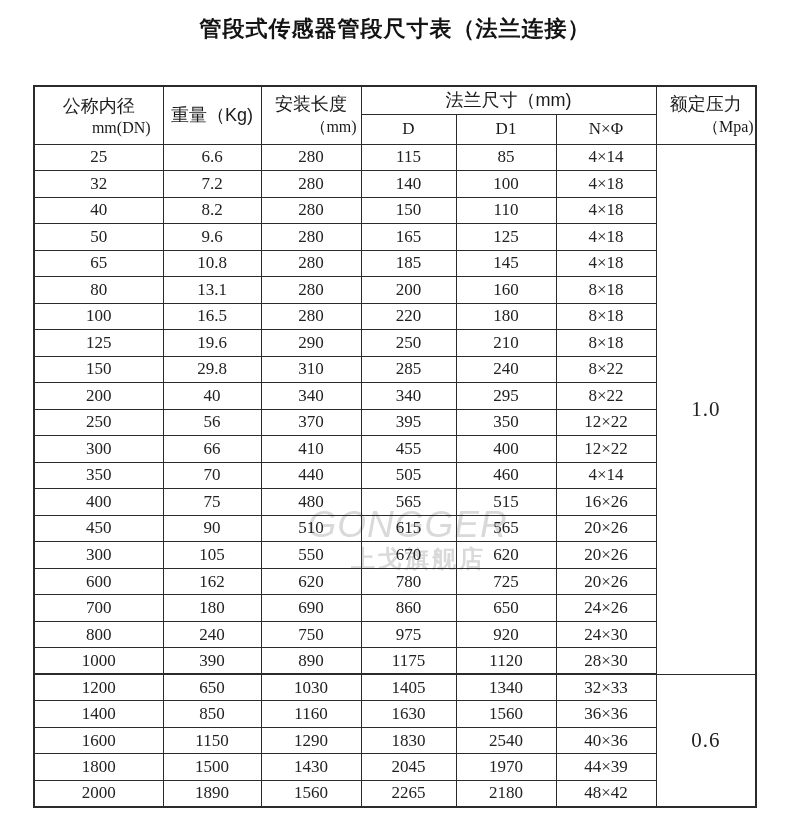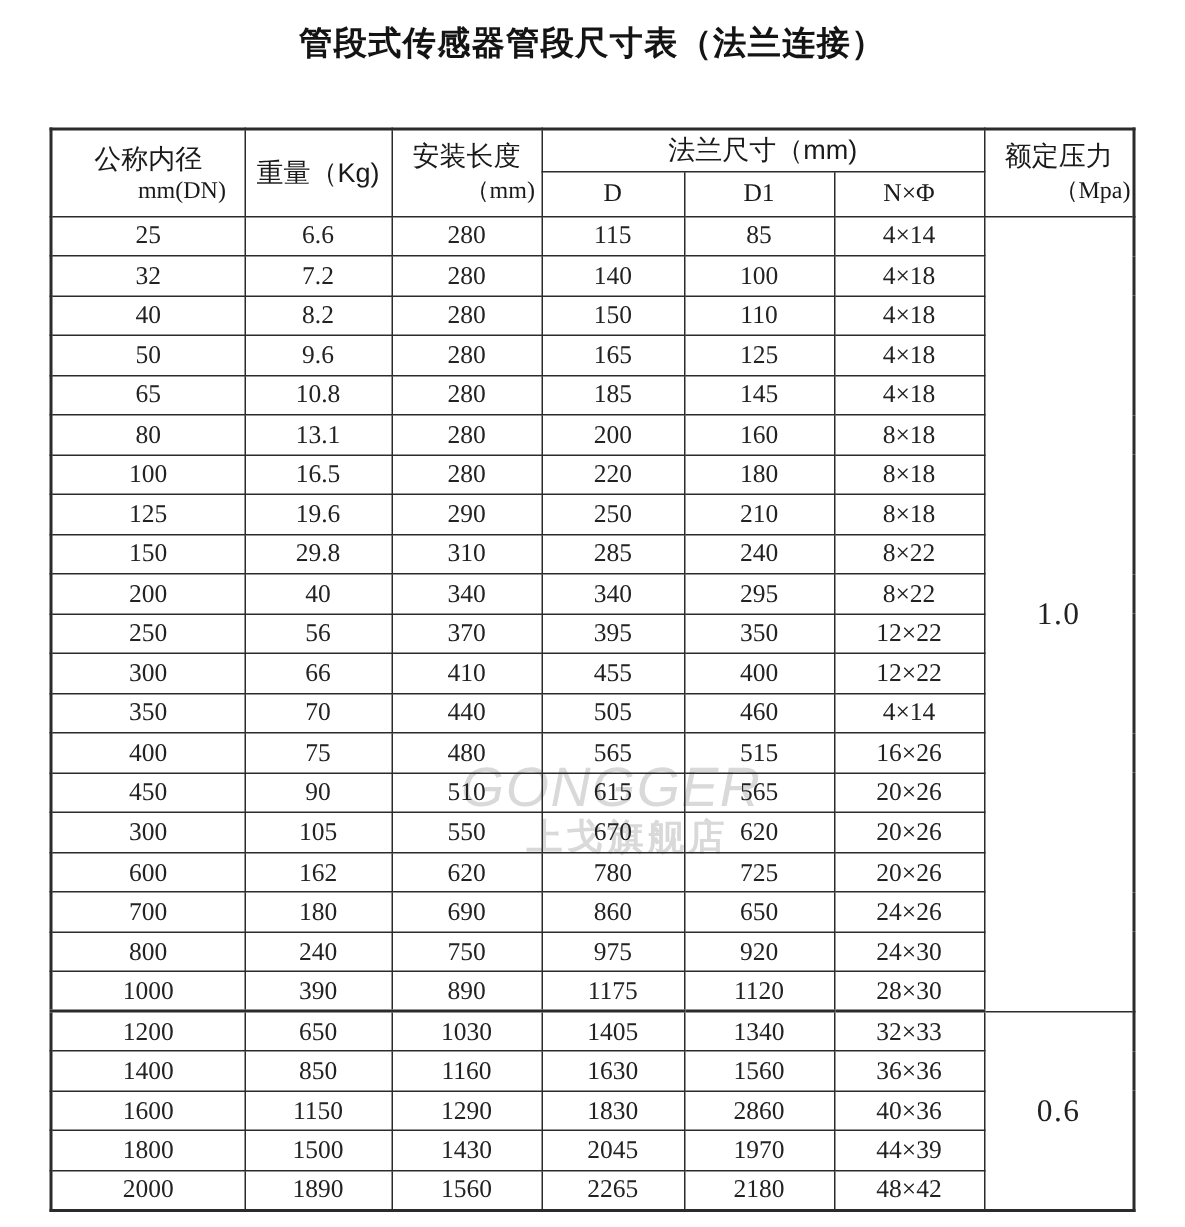--- a/index.html
+++ b/index.html
@@ -325,21 +325,21 @@
         <td>1160</td>
         <td>1630</td>
         <td>1560</td>
         <td>36×36</td>
       </tr>
       <tr>
         <td>1600</td>
         <td>1150</td>
         <td>1290</td>
         <td>1830</td>
-        <td>2860</td>
+        <td>2540</td>
         <td>40×36</td>
       </tr>
       <tr>
         <td>1800</td>
         <td>1500</td>
         <td>1430</td>
         <td>2045</td>
         <td>1970</td>
         <td>44×39</td>
       </tr>

